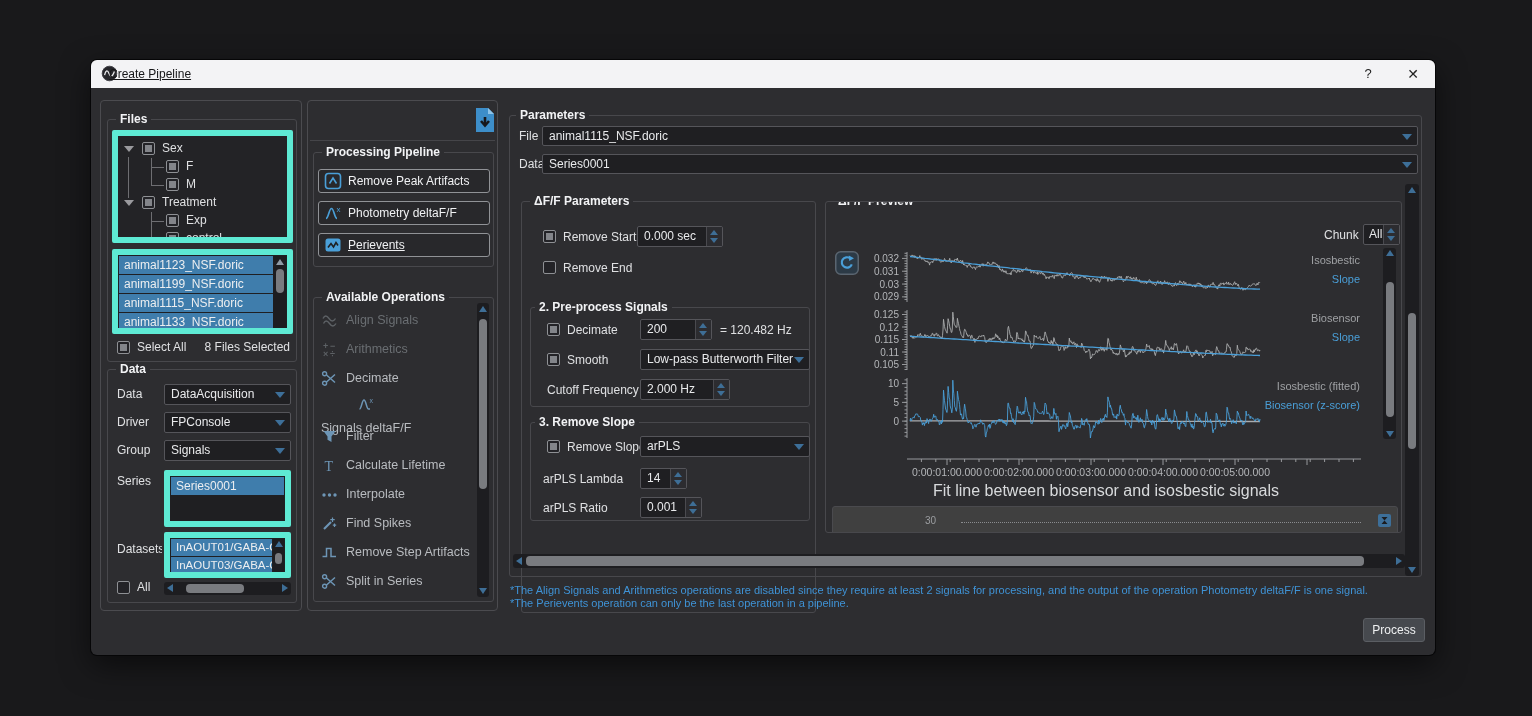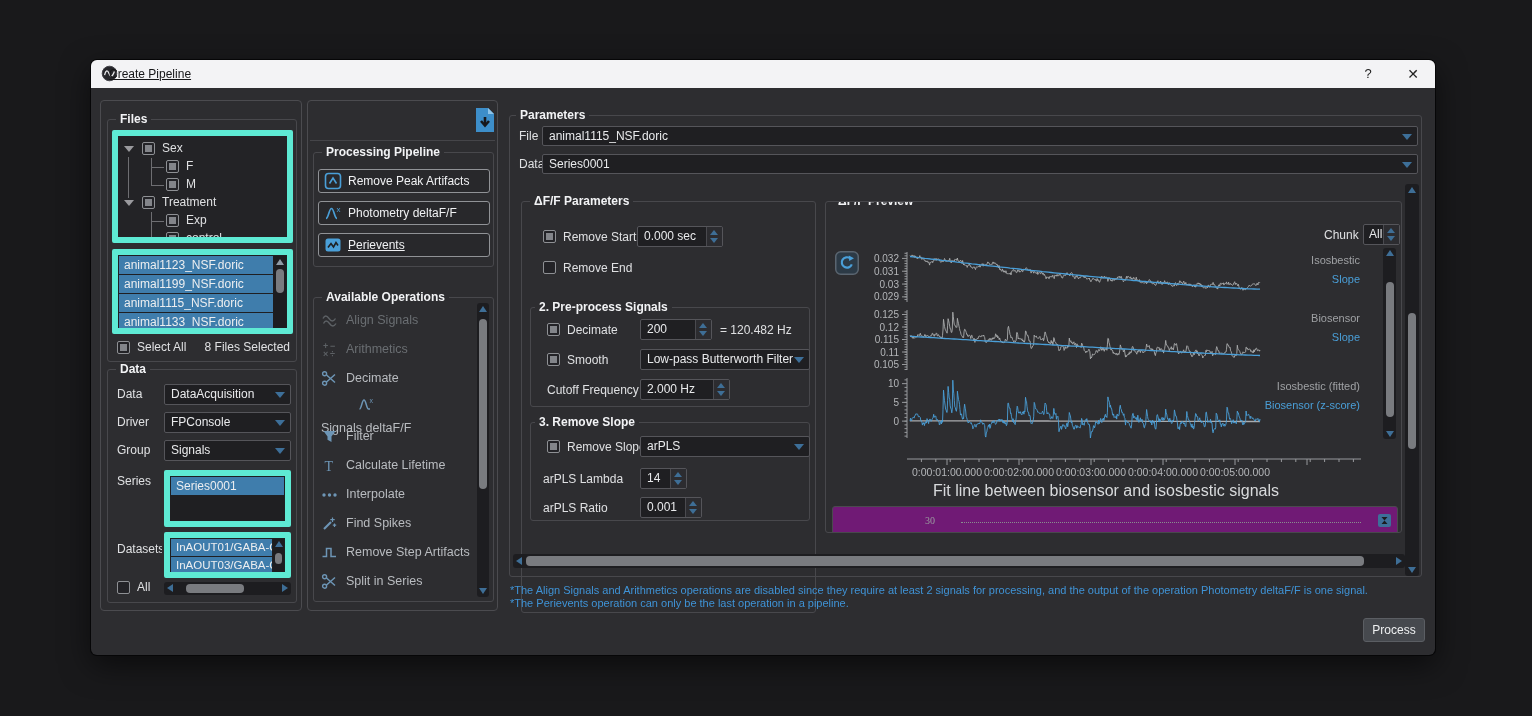--- a/index.html
+++ b/index.html
@@ -36,21 +36,21 @@
   .step-btn{position:absolute;left:4px;width:172px;height:24px;background:#28282b;border:1px solid #90929 6;border:1px solid #909296;border-radius:3px;display:flex;align-items:center;gap:6px;padding:0 5px;color:#f0f1f3;font-size:12px;box-sizing:border-box;}
   .op{position:absolute;left:7px;display:flex;align-items:center;gap:8px;height:22px;color:#b9bcc0;font-size:12.5px;white-space:nowrap;}
   .op.disabled{color:#6a6e72;}
   .op .ic{color:#6d95b5;width:17px;height:17px;display:inline-block;}
   .op.disabled .ic{color:#5d6165;}
   .note{position:absolute;color:#3f93d6;font-size:11px;white-space:nowrap;}
   .process-btn{position:absolute;left:1272px;top:558px;width:62px;height:24px;background:#46494e;border:1px solid #5b5e63;border-radius:3px;color:#eef0f1;font-size:12px;text-align:center;line-height:22px;box-sizing:border-box;}
   .caret-exp{position:absolute;width:0;height:0;border-left:5px solid transparent;border-right:5px solid transparent;border-top:6px solid #9a9a9e;}
   .tree-line{position:absolute;background:#6e6e72;}
   .chart-caption{position:absolute;font-size:16px;color:#d8dadc;text-align:center;}
-  .strip{position:absolute;border:1px solid #4a4a4e;border-radius:3px 3px 0 0;background:#701a75;box-sizing:border-box;overflow:hidden;font-family:Liberation Serif, serif;}
+  .strip{position:absolute;border:1px solid #4a4a4e;border-radius:3px 3px 0 0;background:#404040;box-sizing:border-box;overflow:hidden;}
   svg{font-family:"Liberation Sans",sans-serif;}
 </style>
 </head>
 <body>
 
 <div class="window">
 
   <div class="titlebar">
     <span class="tb-icon">
       <svg width="17" height="17" viewBox="0 0 17 17">

